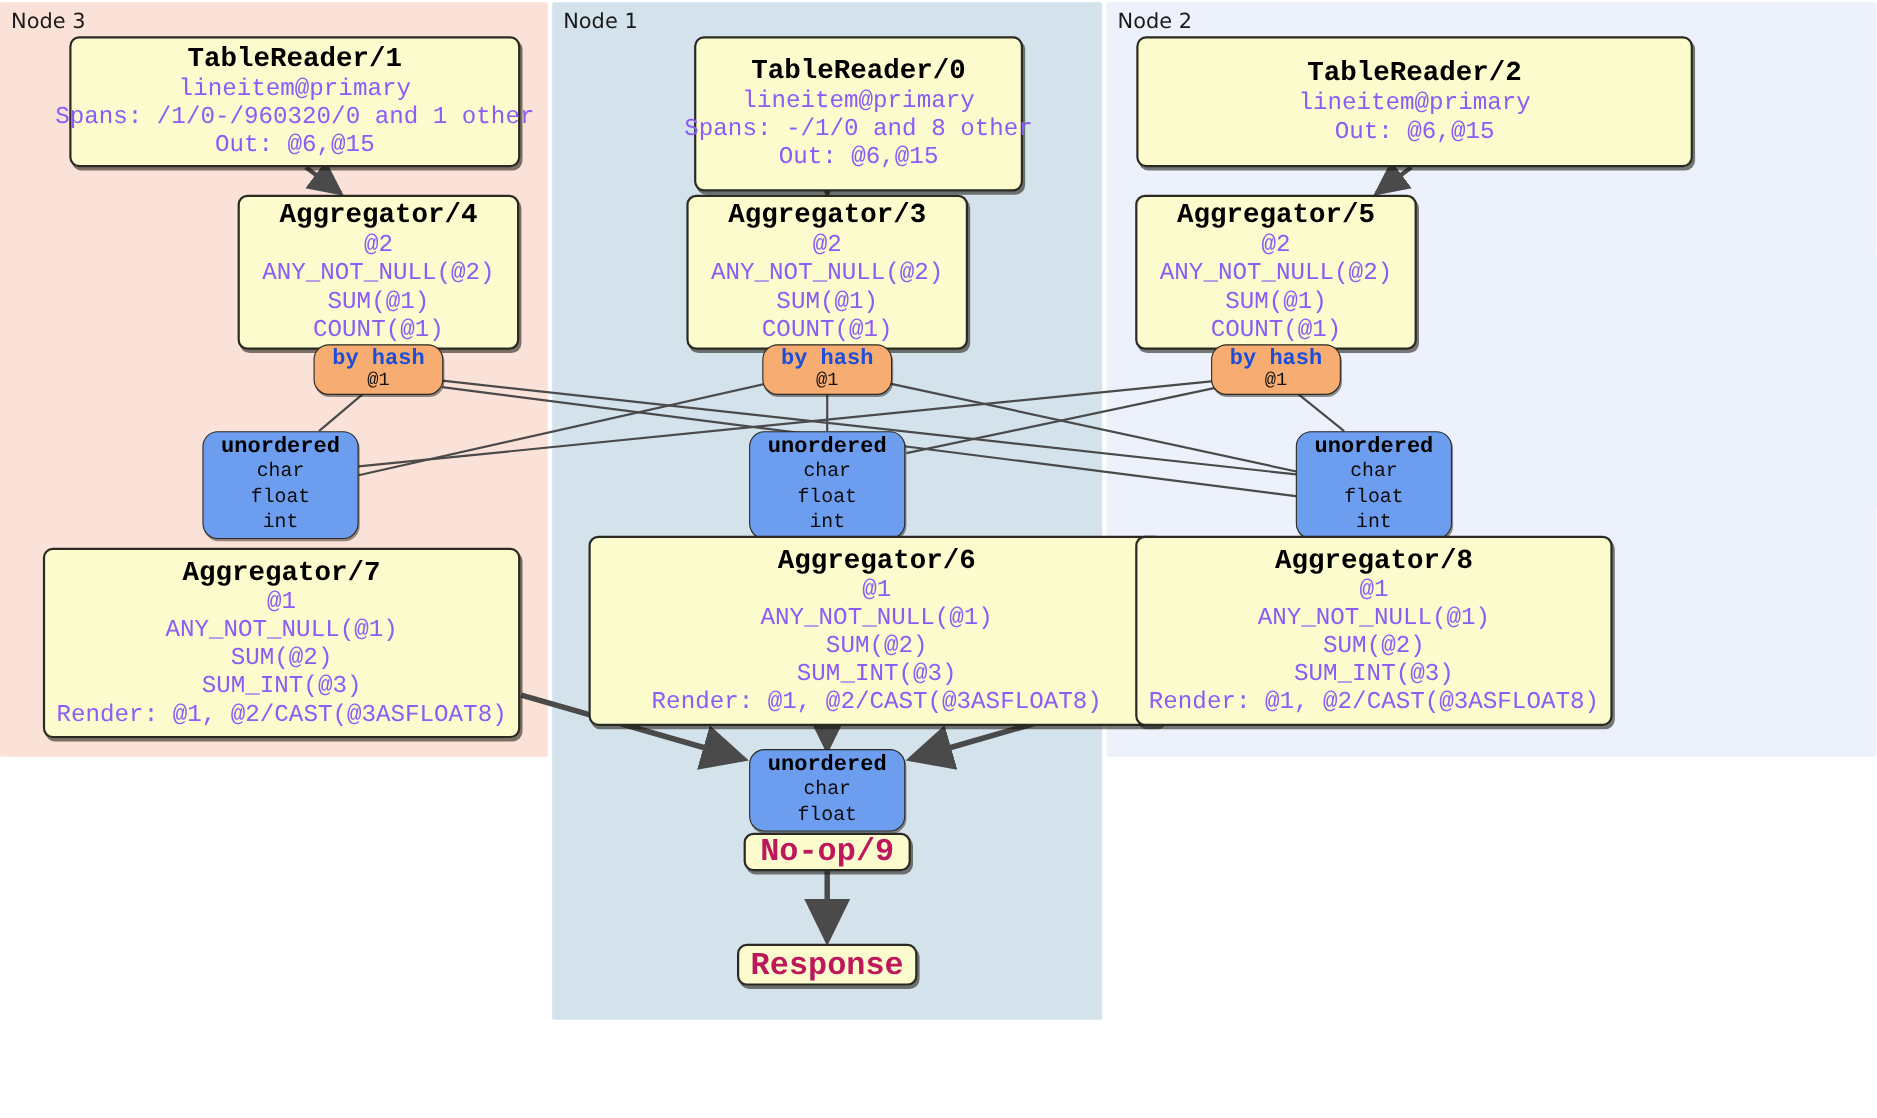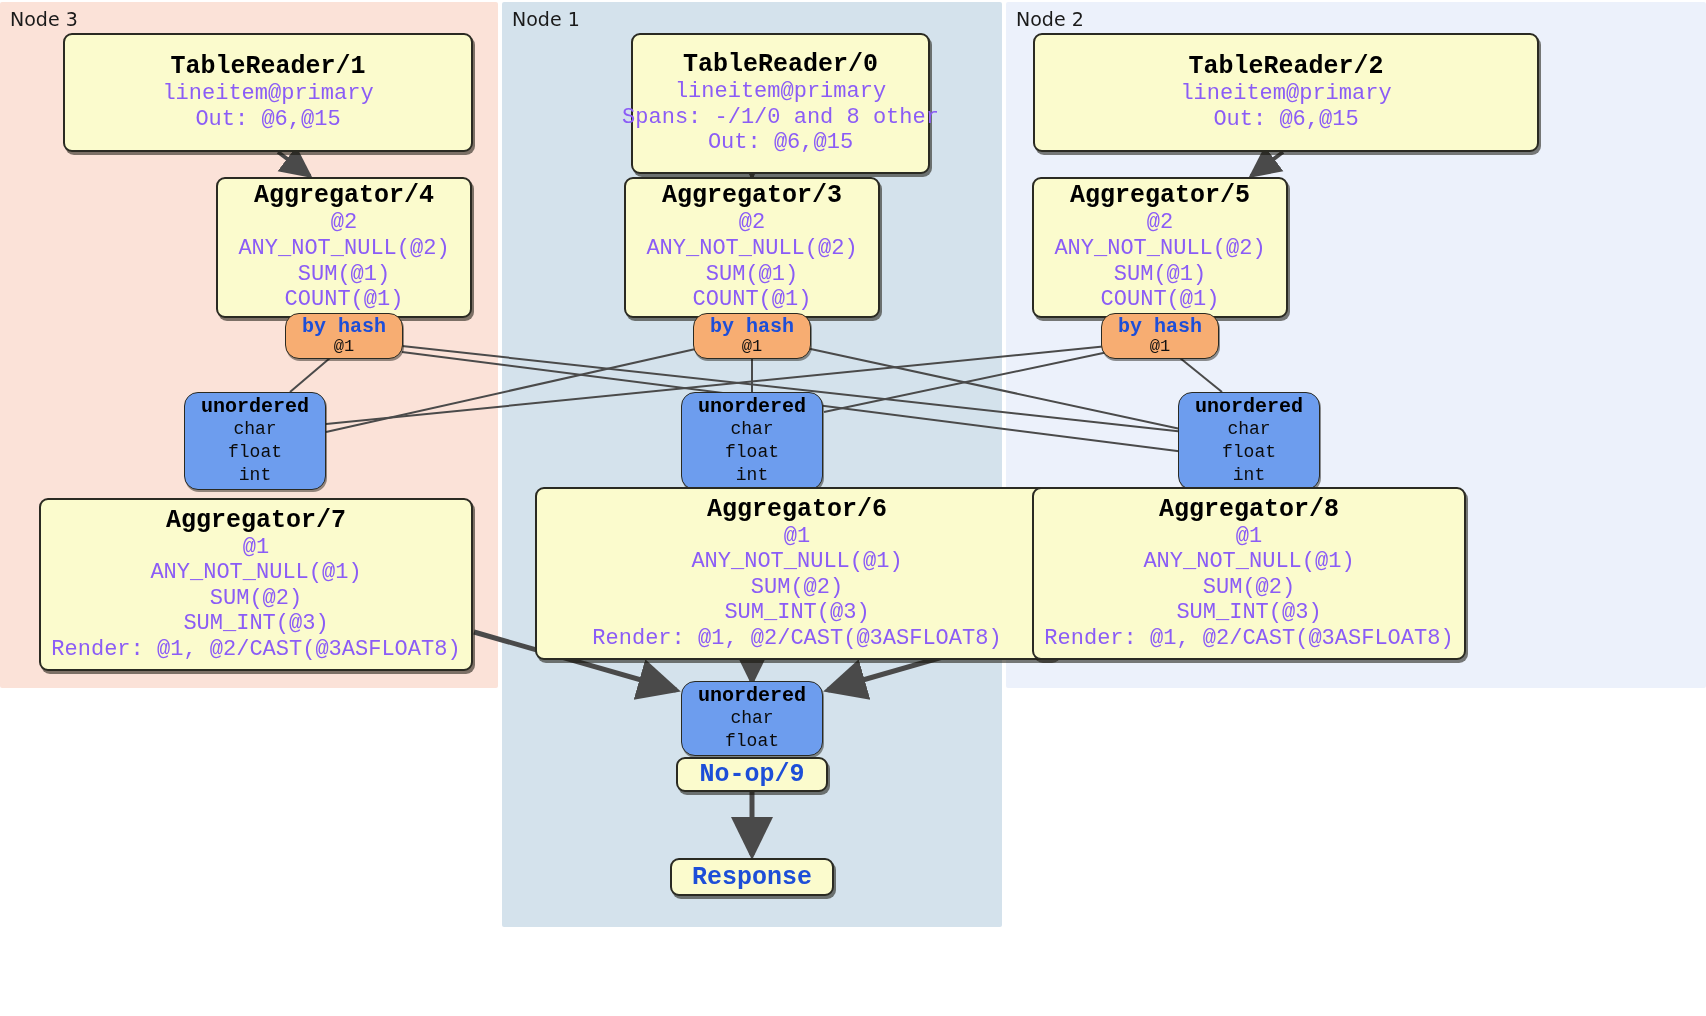--- a/index.html
+++ b/index.html
@@ -18,21 +18,21 @@
        display:flex;flex-direction:column;align-items:center;
        justify-content:center;text-align:center;font-family:Liberation Mono, monospace;}
 
   .proc{background:#fbfbcd;border:2px solid #2a2a22;border-radius:9px;
         box-shadow:2px 3px 0 rgba(20,18,10,.55);}
   .proc .ttl{font-weight:bold;font-size:25px;color:#000;line-height:1.12;}
   .proc .ln{font-size:22px;color:#8b5cf6;line-height:1.16;white-space:nowrap;}
 
   .tiny{background:#fbfbcd;border:2px solid #2a2a22;border-radius:9px;
         box-shadow:2px 3px 0 rgba(20,18,10,.55);}
-  .tiny .ttl{font-weight:bold;font-size:25px;color:#1d4ed8;}
+  .tiny .ttl{font-weight:bold;font-size:29px;color:#be185d;}
 
   .hash{background:#f7ad72;border:1.6px solid #2a2a22;border-radius:14px;
         box-shadow:1px 2px 0 rgba(20,18,10,.45);}
   .hash .ttl{font-weight:bold;font-size:20px;color:#1d4ed8;line-height:1.1;}
   .hash .ln{font-size:17px;color:#111;line-height:1.1;}
 
   .unord{background:#6d9dee;border:1.6px solid #2a2a22;border-radius:14px;
          box-shadow:1px 2px 0 rgba(20,18,10,.45);}
   .unord .ttl{font-weight:bold;font-size:20px;color:#000;line-height:1.15;}
   .unord .ln{font-size:18px;color:#0b0b0b;line-height:1.28;}
@@ -83,20 +83,21 @@
     <path d="M474,632 L676,690" stroke="#4a4a4a" stroke-width="5" fill="none" marker-end="url(#ahs)"></path>
     <path d="M752,660 L752,681" stroke="#4a4a4a" stroke-width="5" fill="none" marker-end="url(#ahs)"></path>
     <path d="M1030,632 L828,690" stroke="#4a4a4a" stroke-width="5" fill="none" marker-end="url(#ahs)"></path>
 
     <path d="M752,792 L752,855" stroke="#4a4a4a" stroke-width="5" fill="none" marker-end="url(#ahs)"></path>
   </svg>
 
   <div class="box proc" style="left:63px;top:33px;width:410px;height:119px;">
     <div class="ttl">TableReader/1</div>
     <div class="ln">lineitem@primary</div>
+    <div class="ln">Spans: /1/0-/960320/0 and 1 other</div>
     <div class="ln">Out: @6,@15</div>
   </div>
 
   <div class="box proc" style="left:603px;top:33px;width:299px;height:141px;margin-left:28px;">
     <div class="ttl">TableReader/0</div>
     <div class="ln">lineitem@primary</div>
     <div class="ln">Spans: -/1/0 and 8 other</div>
     <div class="ln">Out: @6,@15</div>
   </div>
 

